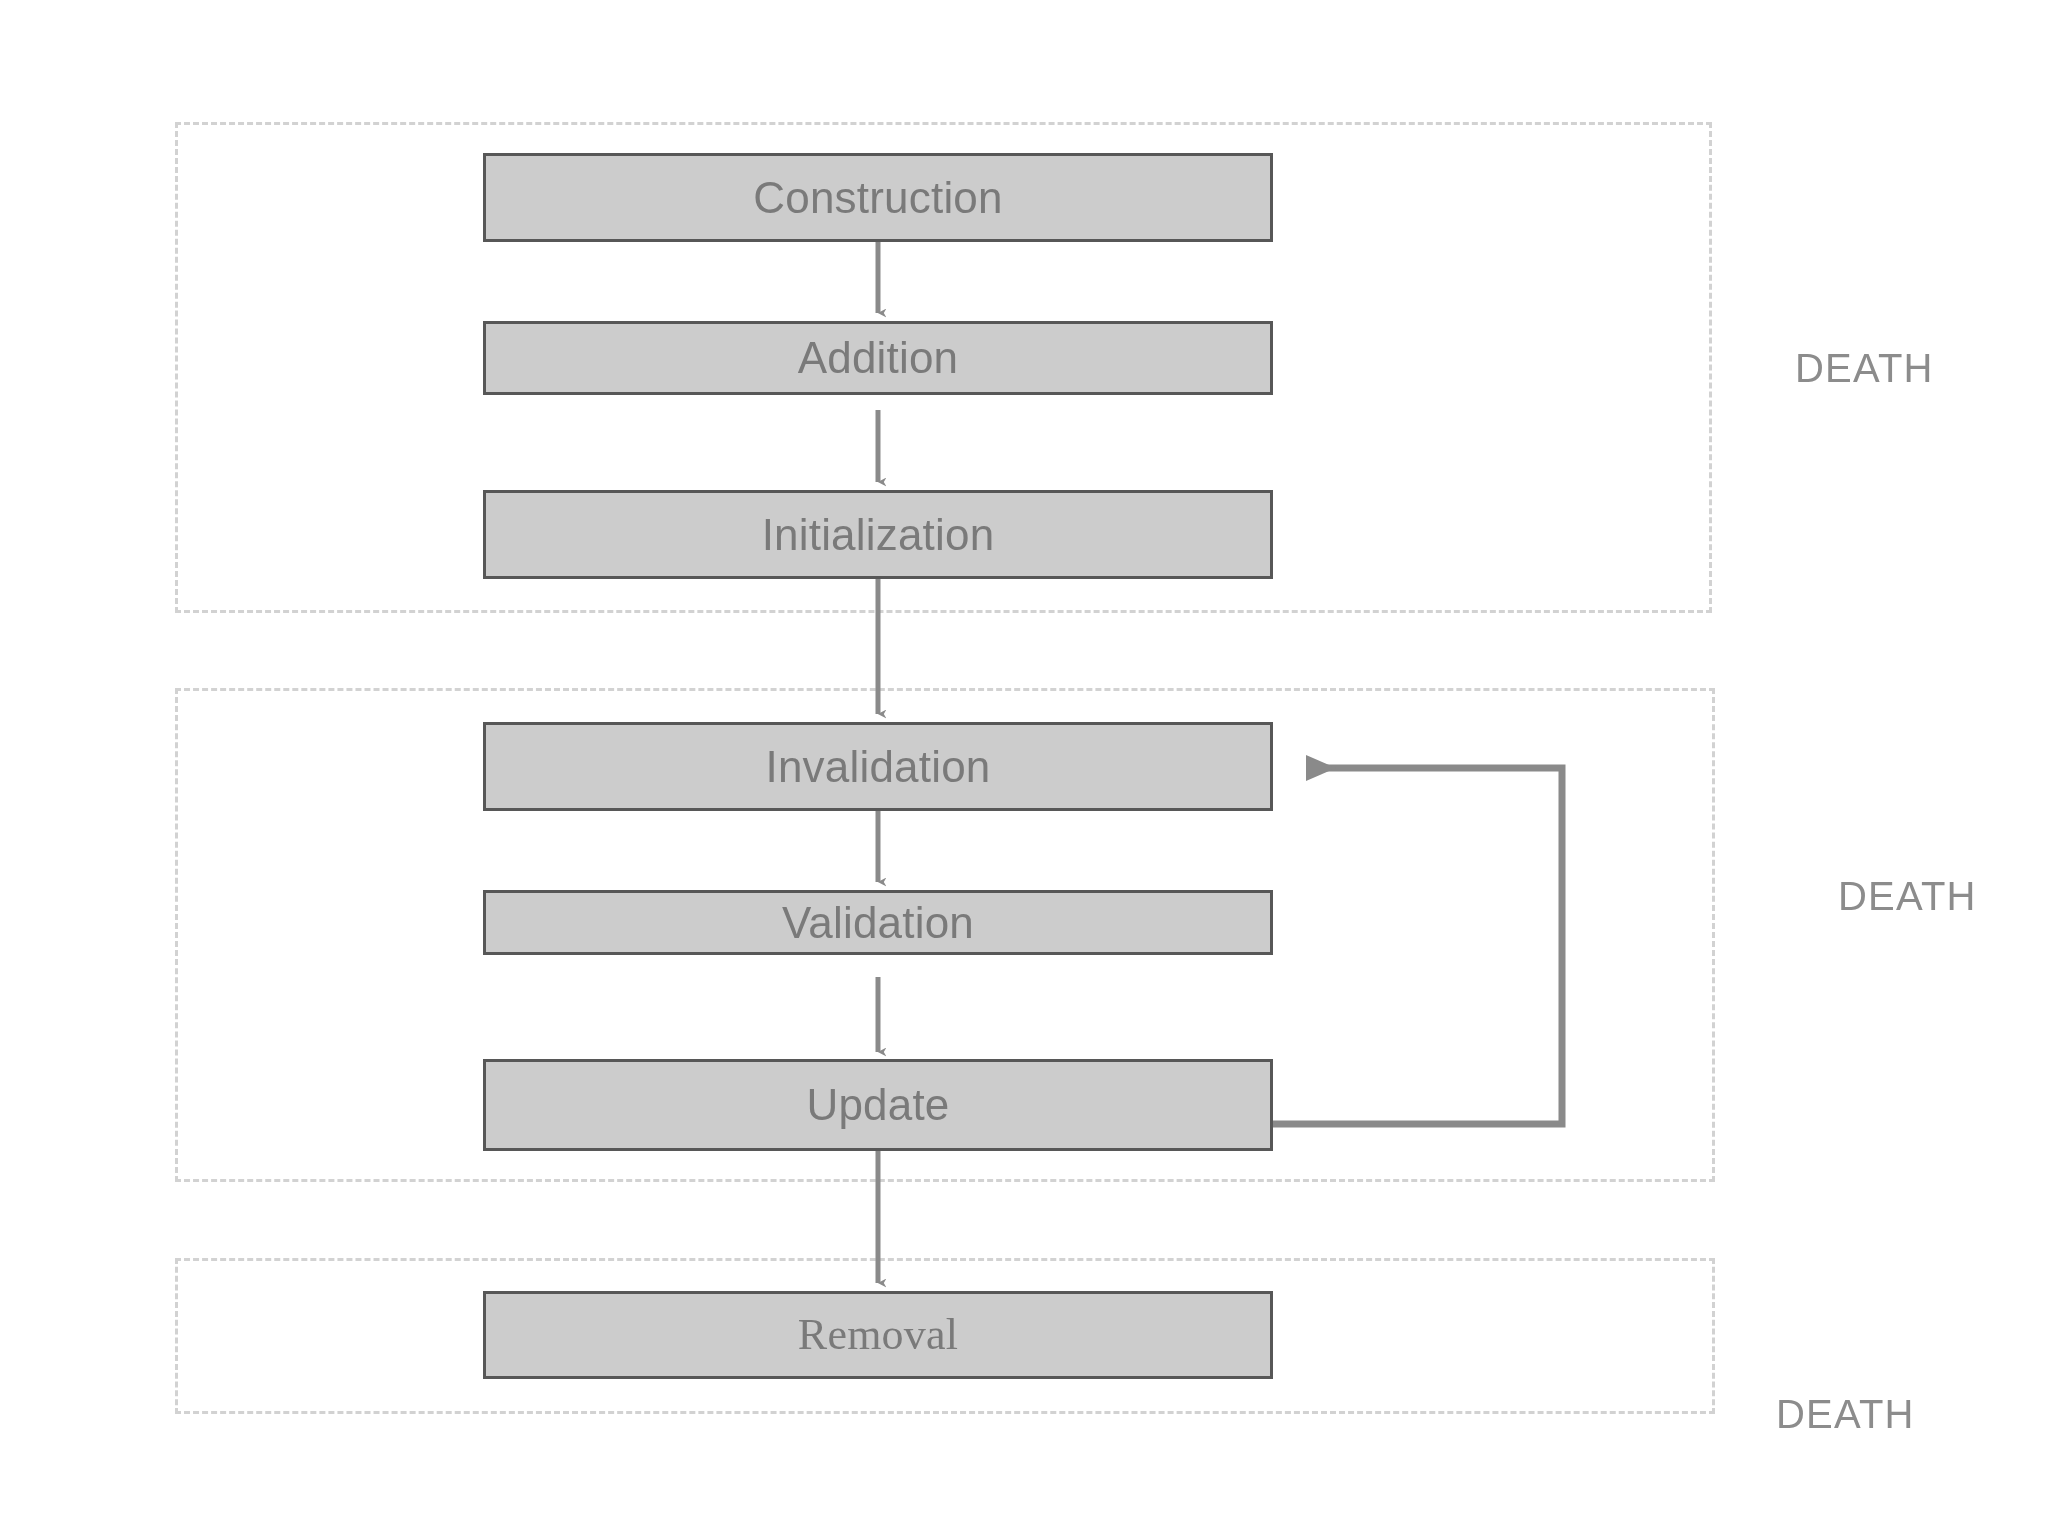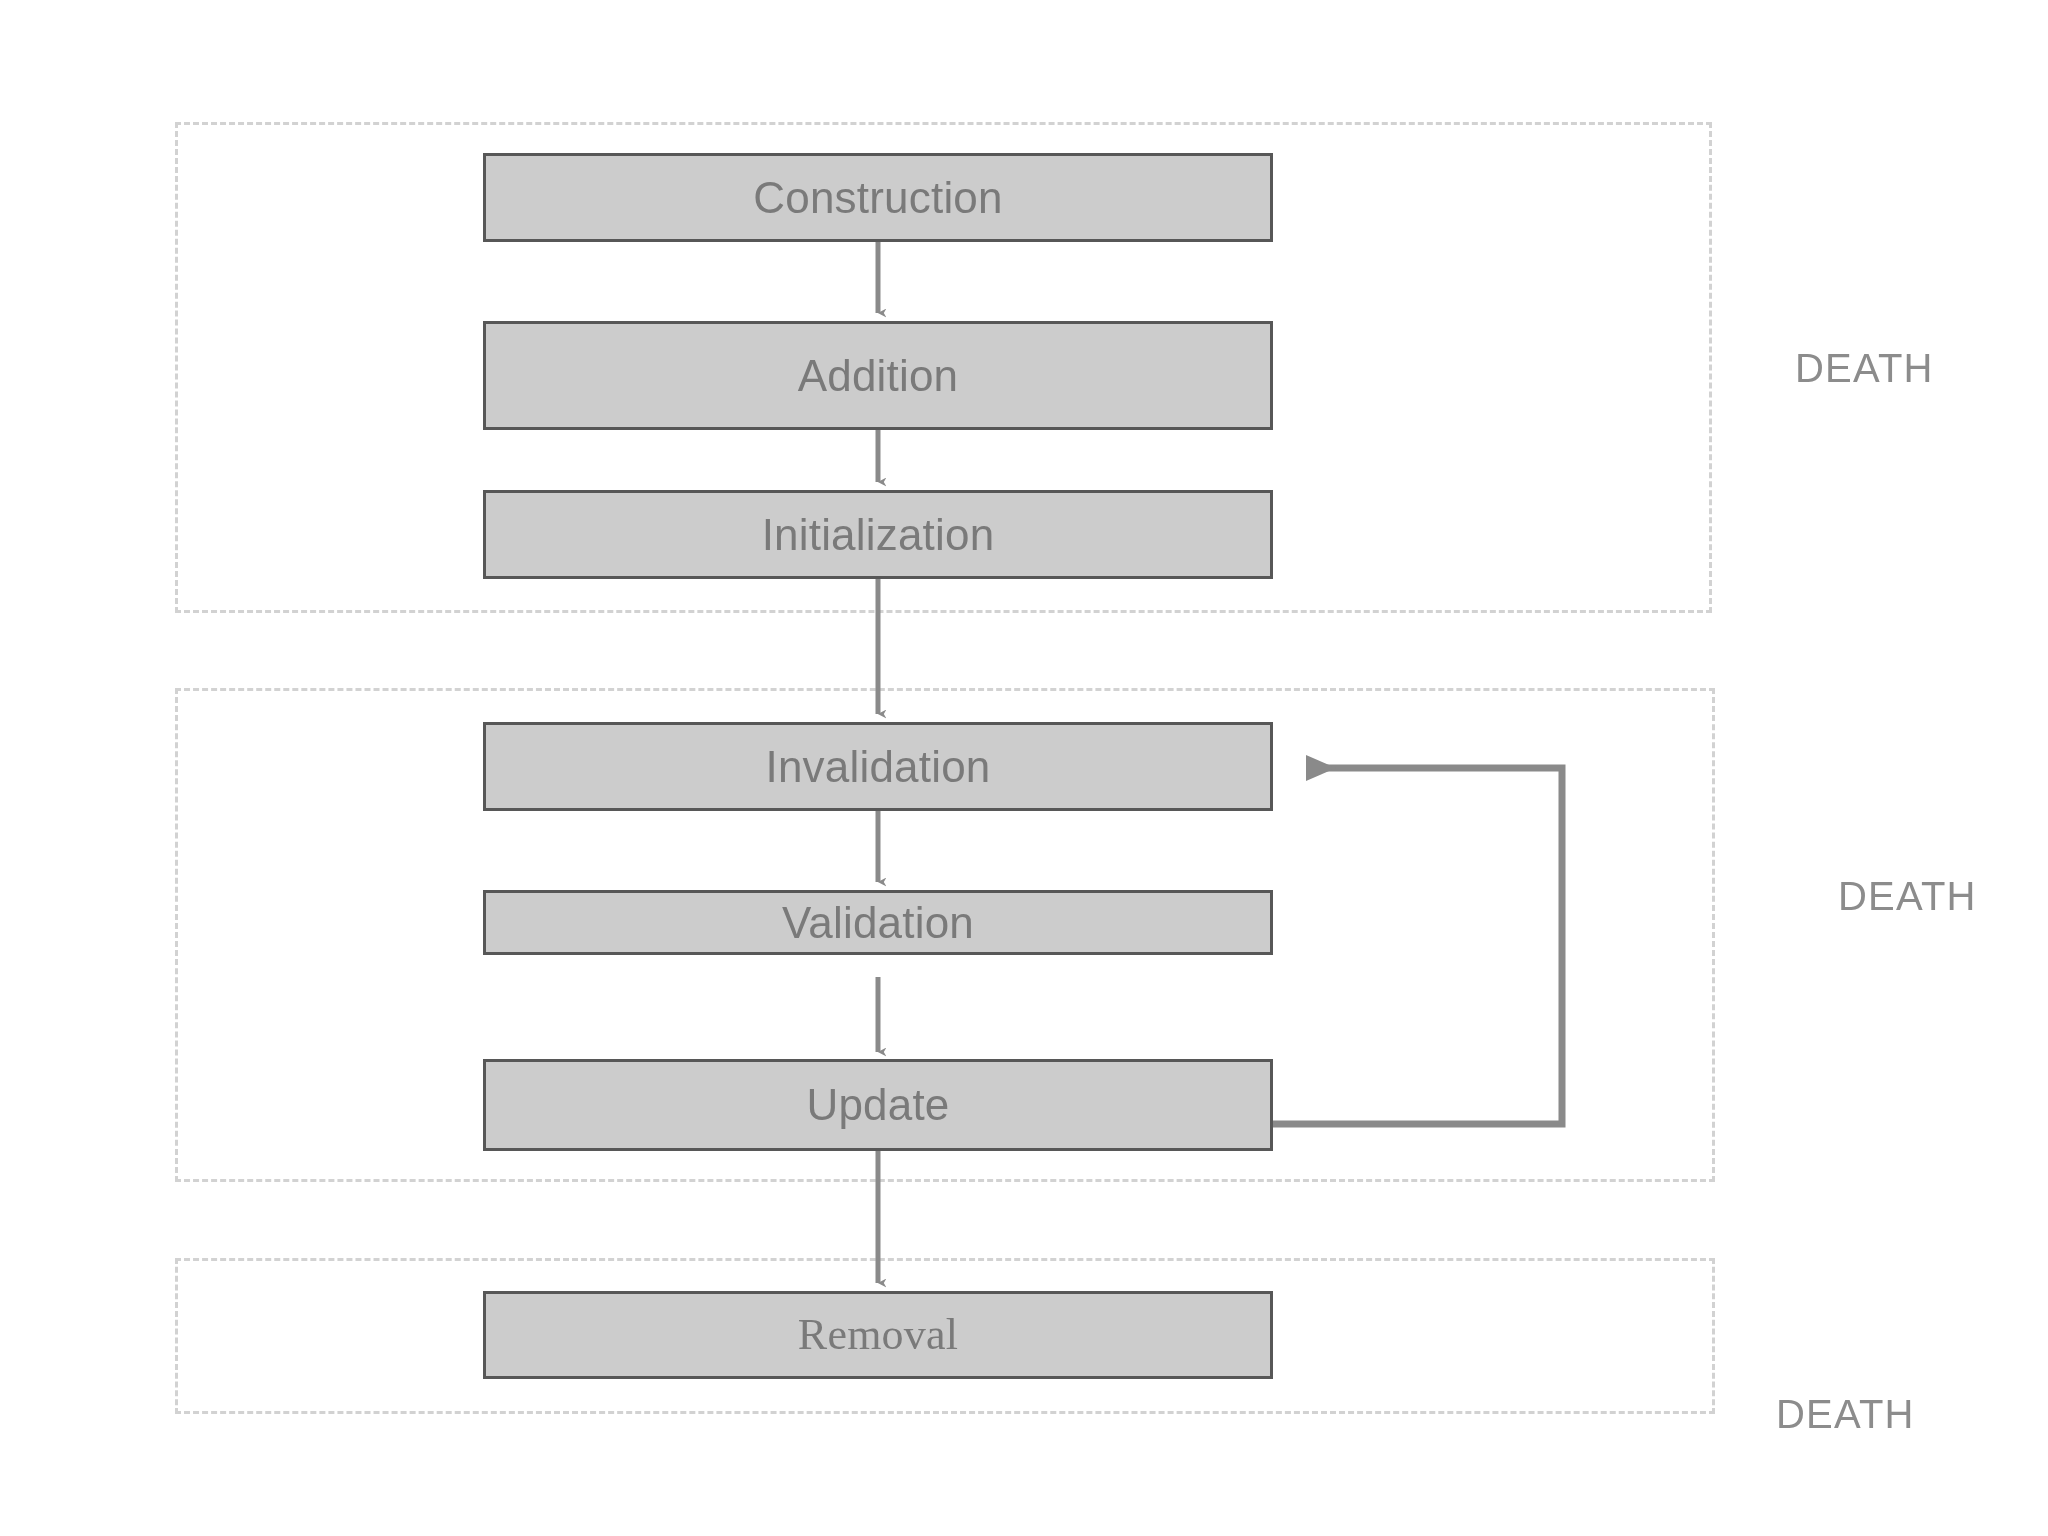--- a/index.html
+++ b/index.html
@@ -96,21 +96,21 @@
 
     <line x1="878" y1="1147" x2="878" y2="1283" stroke="#8a8a8a" stroke-width="5" marker-end="url(#arrowhead-down)"></line>
 
     <path d="M1273,1124 L1562,1124 L1562,768 L1307,768" fill="none" stroke="#8a8a8a" stroke-width="7" stroke-linecap="butt" stroke-linejoin="miter" marker-end="url(#arrowhead-left)"></path>
   </svg>
 
   <div class="stage" style="left:483px; top:153px; width:790px; height:89px;">
     <span class="stage-label">Construction</span>
   </div>
 
-  <div class="stage" style="left:483px; top:321px; width:790px; height:109px;">
+  <div class="stage" style="left:483px; top:321px; width:790px; height:74px;">
     <span class="stage-label">Addition</span>
   </div>
 
   <div class="stage" style="left:483px; top:722px; width:790px; height:89px;">
     <span class="stage-label">Invalidation</span>
   </div>
 
   <div class="stage" style="left:483px; top:490px; width:790px; height:89px;">
     <span class="stage-label">Initialization</span>
   </div>

